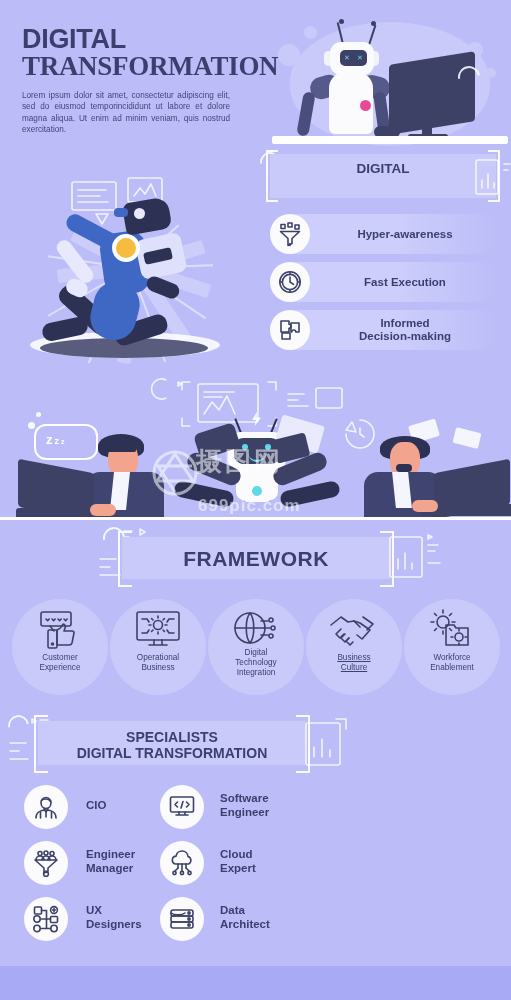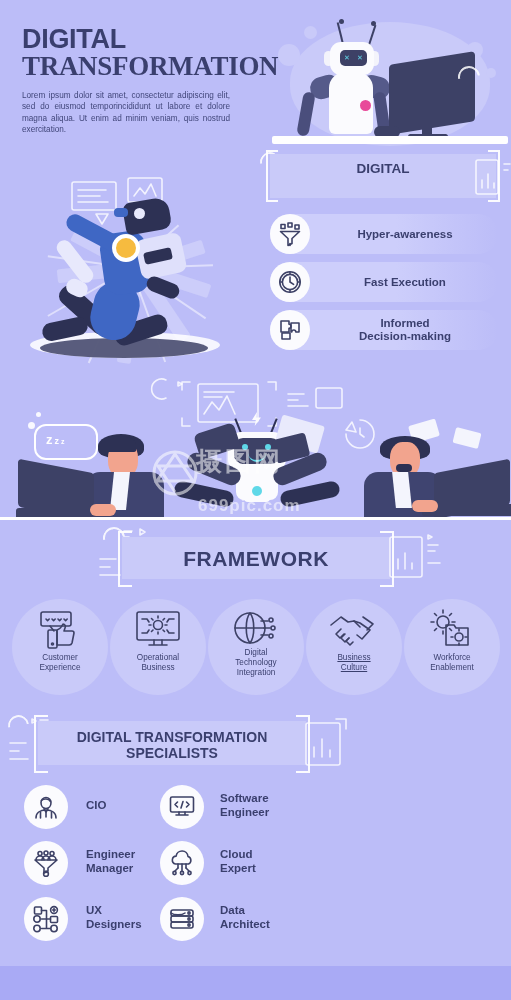--- a/index.html
+++ b/index.html
@@ -482,22 +482,22 @@
     <svg class="deco" style="left:6px;top:22px;" width="40" height="40" viewBox="0 0 40 40">
       <path class="ln-w" d="M4 8h16M4 16h9M4 24h18"></path>
     </svg>
     <svg class="deco" style="left:300px;top:4px;" width="56" height="58" viewBox="0 0 56 58">
       <rect class="ln-w" x="6" y="6" width="34" height="42" rx="2"></rect>
       <path class="ln-w" d="M14 40v-10M22 40v-18M30 40v-7"></path>
       <path class="ln-w" d="M46 2v10M46 2h-10"></path>
     </svg>
 
     <div class="banner-title" style="left:38px;top:16px;width:268px;font-size:14px;line-height:16px;">
+      <div>SPECIALISTS</div>
       <div>DIGITAL TRANSFORMATION</div>
-      <div>SPECIALISTS</div>
     </div>
 
     <div class="sp-item" style="left:24px;top:72px;">
       <div class="sp-circle">
         <svg width="28" height="28" viewBox="0 0 28 28">
           <path class="ln" d="M9 9.5a5 5 0 0 1 10 0c0 3.5-2 6-5 6s-5-2.5-5-6z"></path>
           <path class="ln" d="M9.5 7.5c2-2 7-2.5 9 1"></path>
           <path class="ln" d="M4 25c0-5 4-8 10-8s10 3 10 8"></path>
           <path class="ln" d="M12 16l2 3 2-3"></path>
           <path class="ln" d="M14 19v5M8.5 19v6M19.5 19v6"></path>

